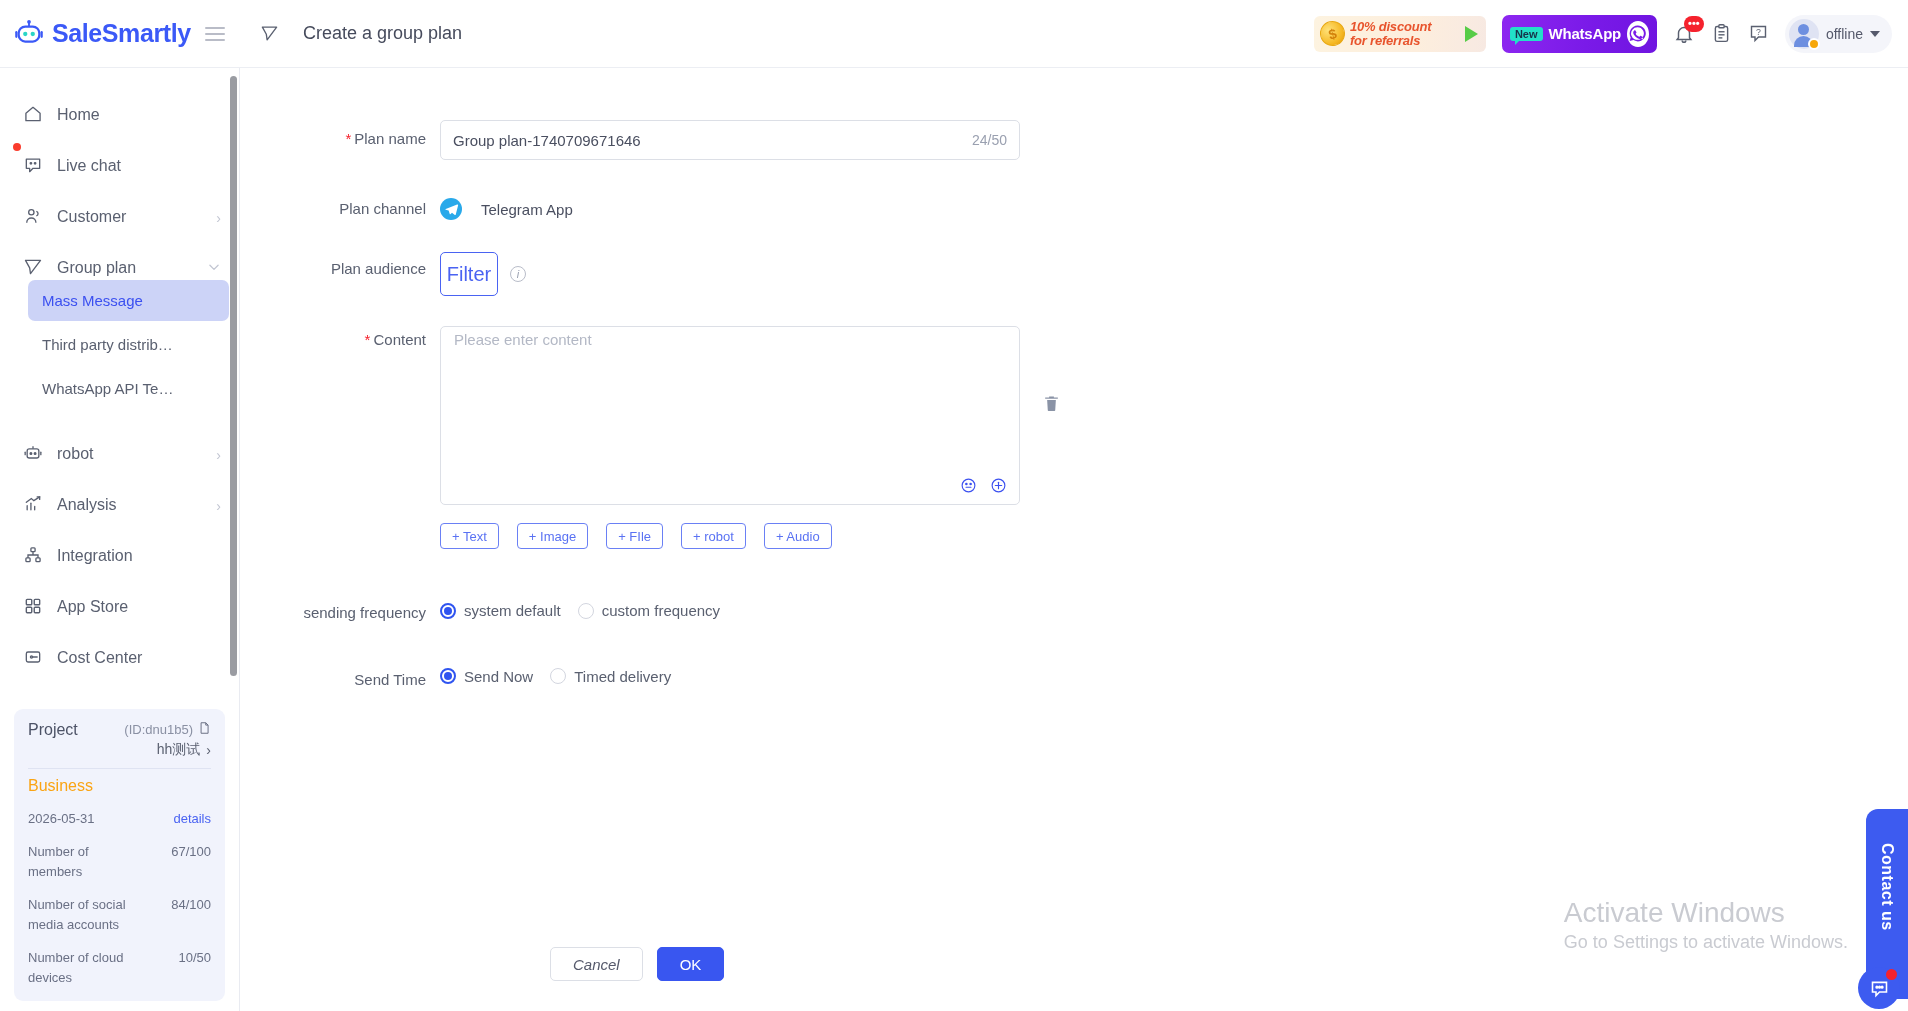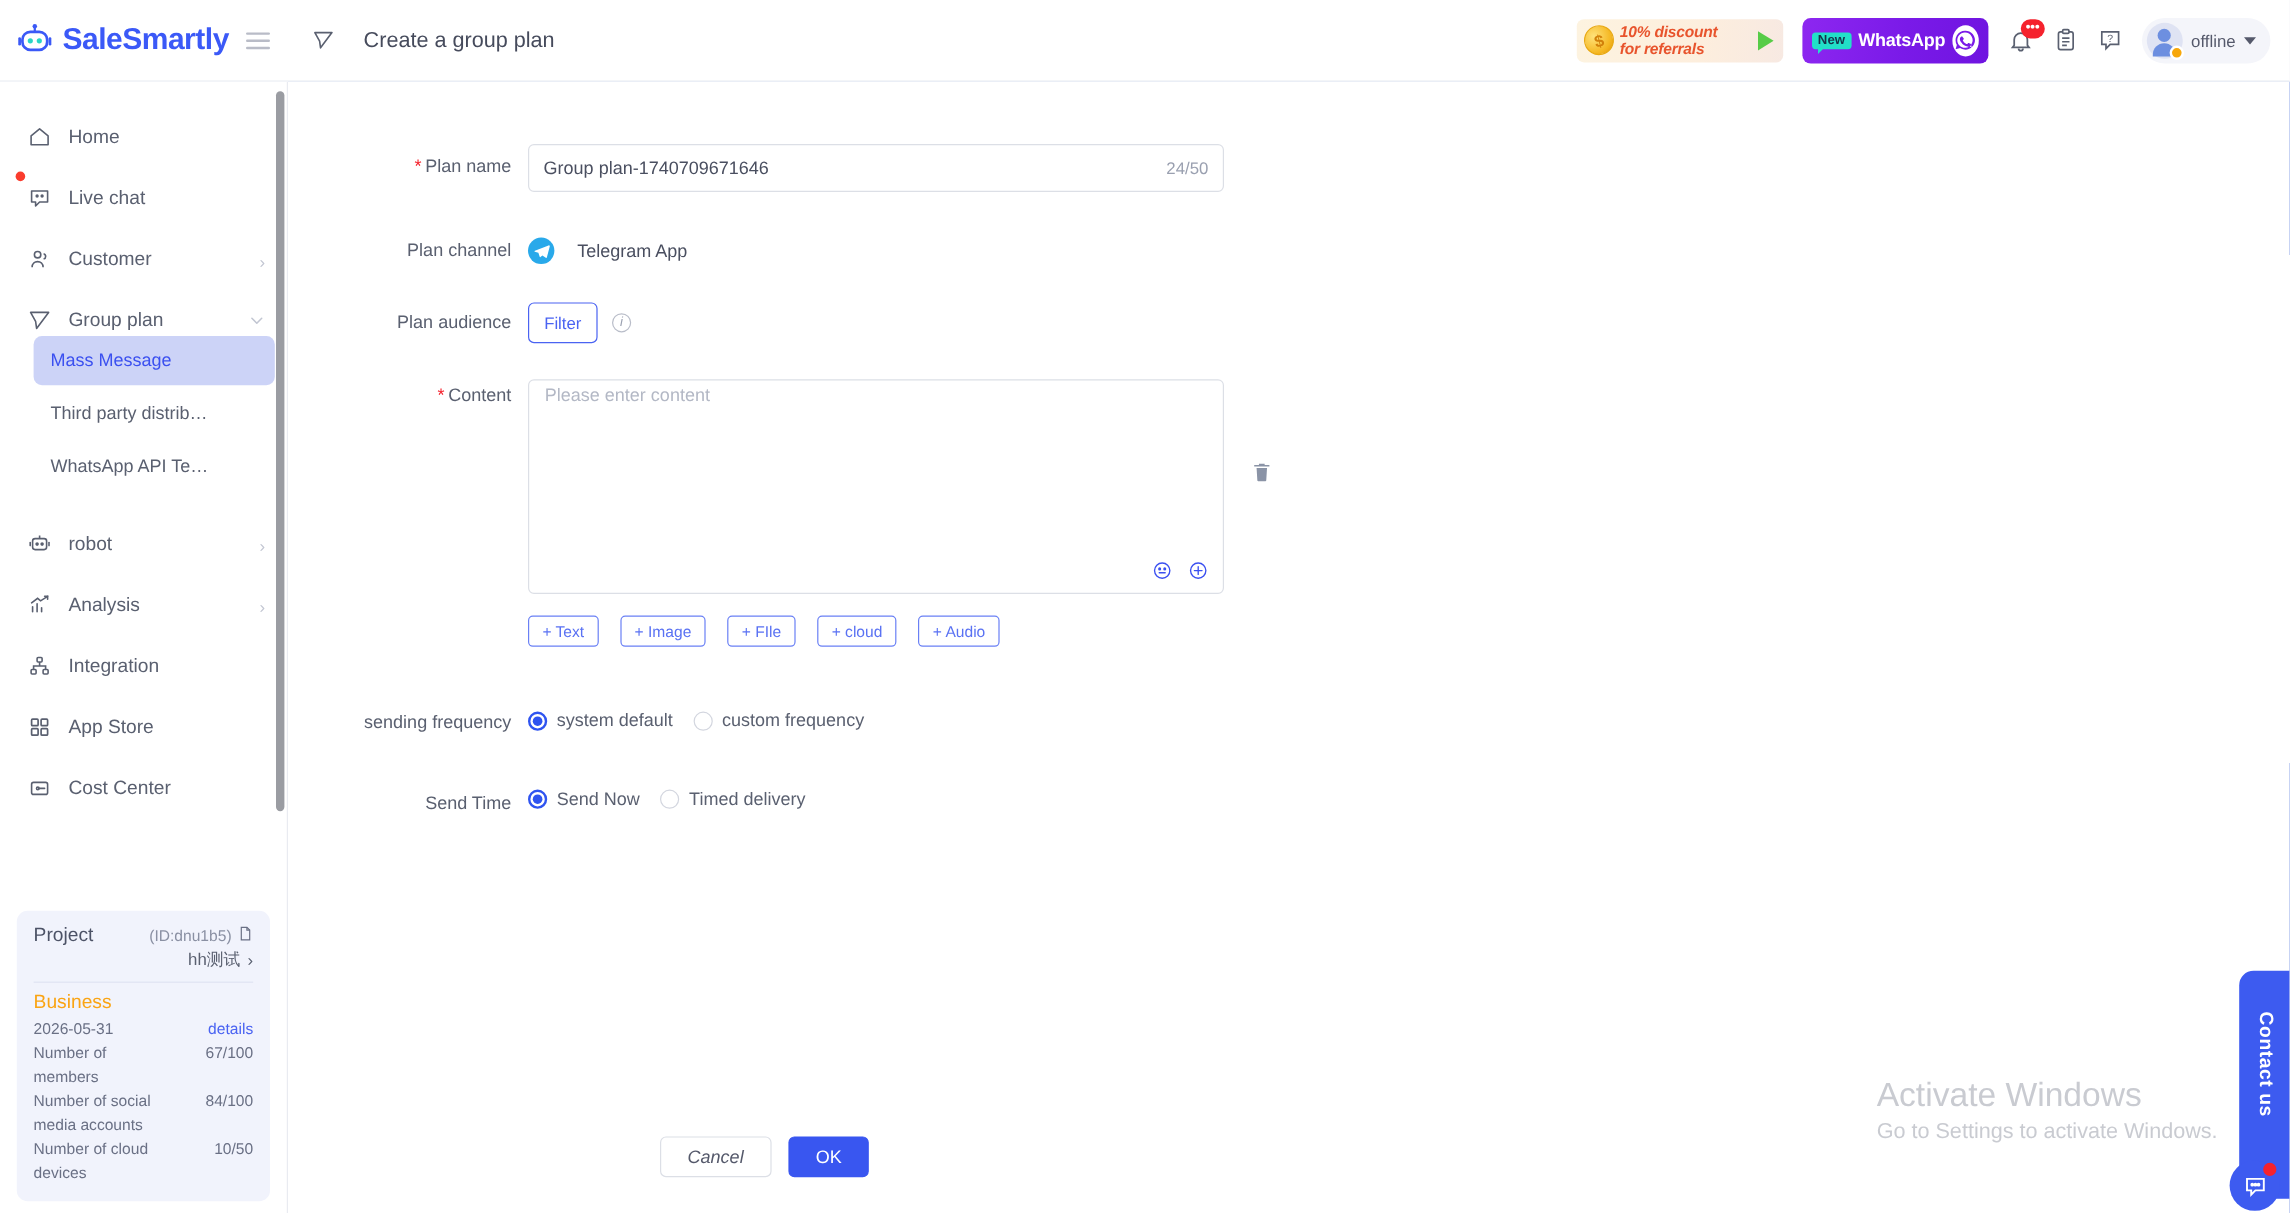--- a/index.html
+++ b/index.html
@@ -156,21 +156,21 @@
     margin: 8px 14px 10px 14px; background: #f1f3fc; border-radius: 9px;
     padding: 12px 14px 14px 14px; font-size: 13px; color: #6a7085;
   }
   .pc-row1 { display: flex; align-items: center; }
   .pc-title { font-size: 16px; color: #4c5266; }
   .pc-id { margin-left: auto; font-size: 13px; color: #8a90a3; }
   .pc-copy { margin-left: 4px; cursor: pointer; }
   .pc-row2 { display: flex; align-items: center; justify-content: flex-end; gap: 6px; margin-top: 2px; font-size: 14px; color: #5a6070; cursor: pointer; }
   .pc-div { height: 1px; background: #dfe3f2; margin: 9px 0 8px 0; }
   .pc-plan { color: #faa414; font-size: 16px; margin-bottom: 3px; }
-  .pc-line { display: flex; align-items: flex-start; justify-content: space-between; gap: 8px; line-height: 1.5; margin-top: 1px; }
+  .pc-line { display: flex; align-items: flex-start; justify-content: space-between; gap: 8px; line-height: 1.5; margin-top: 14px; }
   .pc-line .k { color: #6a7085; }
   .pc-line .v { color: #6a7085; white-space: nowrap; }
   .pc-line .v.link { color: #4a63f2; cursor: pointer; }
   .pc-line .k.wrap { max-width: 110px; }
 
   
   .main { flex: 1; min-width: 0; display: flex; flex-direction: column; background: #1d4ed8; position: relative; }
   .card {
     flex: 1; margin: 0; background: #fff; position: relative; overflow: hidden;
     display: flex; flex-direction: column;
@@ -196,22 +196,22 @@
 
   .channel { display: flex; align-items: center; gap: 19px; padding-top: 8px; }
   .tg-badge {
     width: 22px; height: 22px; border-radius: 50%; background: #29a9ea;
     display: flex; align-items: center; justify-content: center;
   }
   .channel-name { font-size: 15px; color: #4a4f60; }
 
   .filter-wrap { display: flex; align-items: center; gap: 12px; padding-top: 2px; }
   .btn-filter {
-    width: 58px; height: 34px; border: 1px solid #4a63f2; border-radius: 5px;
-    background: #fff; color: #4a63f2; font-size: 14px; cursor: pointer;
+    width: 58px; height: 44px; border: 1px solid #4a63f2; border-radius: 5px;
+    background: #fff; color: #4a63f2; font-size: 20px; cursor: pointer;
     font-family: "Liberation Sans", sans-serif;
   }
   .info-i {
     width: 16px; height: 16px; border-radius: 50%; border: 1px solid #b9bdc9;
     color: #9aa0b0; font-size: 11px; display: flex; align-items: center; justify-content: center;
     font-style: italic; cursor: pointer;
   }
 
   .content-wrap { display: flex; align-items: flex-start; gap: 0; }
   .textarea-box {
@@ -602,21 +602,21 @@
               </span>
             </div>
           </div>
 
           <div class="frow" style="margin-bottom:46px">
             <div class="flabel"></div>
             <div class="chips">
               <button class="chip">+ Text</button>
               <button class="chip">+ Image</button>
               <button class="chip">+ FIle</button>
-              <button class="chip">+ cloud</button>
+              <button class="chip">+ robot</button>
               <button class="chip">+ Audio</button>
             </div>
           </div>
 
           <div class="frow" style="margin-bottom:38px">
             <div class="flabel" style="line-height:1.25"><span>sending frequency</span></div>
             <div class="radio-row">
               <label class="radio">
                 <span class="rdot on"></span>
                 <span class="rlbl">system default</span>

